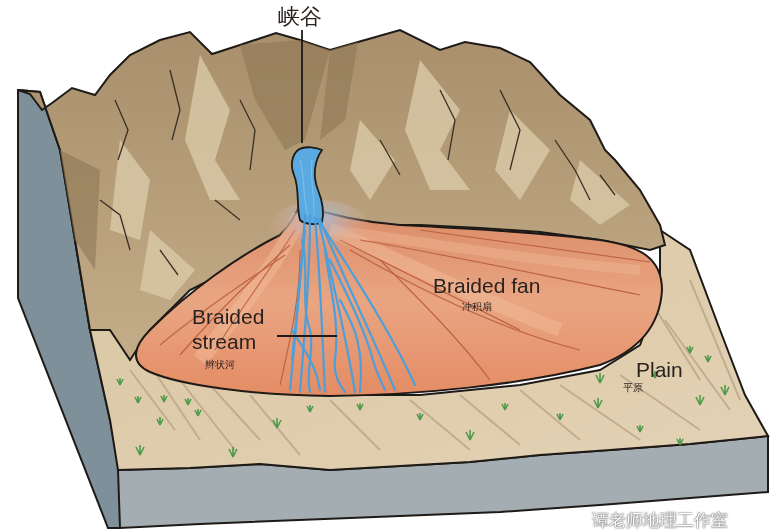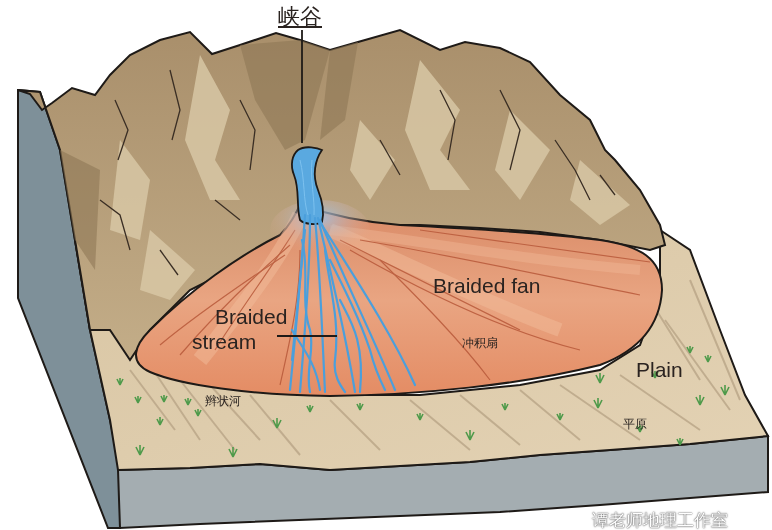--- a/index.html
+++ b/index.html
@@ -1,20 +1,20 @@
 <!DOCTYPE html>
 <html><head>
   <meta charset="utf-8">
   <style>
     html, body { margin: 0; padding: 0; background: #ffffff; }
     body { width: 772px; height: 530px; overflow: hidden; position: relative; font-family: "Liberation Sans", "DejaVu Sans", sans-serif; }
     #diagram { position: absolute; left: 0; top: 0; width: 772px; height: 530px; }
     .label { position: absolute; color: #2a2320; white-space: nowrap; line-height: 1; }
     .label-en { font-family: "Liberation Sans", "DejaVu Sans", sans-serif; font-size: 21px; }
-    .label-zh { font-family: Liberation Mono, monospace; font-size: 12px; margin-top: 36px; }
+    .label-zh { font-family: Liberation Serif, serif; font-size: 10px; }
     .title-zh { font-family: "DejaVu Sans", sans-serif; font-size: 22px; color: #2a2320; }
     .watermark { position: absolute; left: 556px; top: 509px; display: flex; align-items: center; gap: 6px; color: #ffffff; font-family: "DejaVu Sans", sans-serif; font-size: 17px; text-shadow: 0 0 2px #555, 0 0 1px #444; }
     .wm-icon { width: 30px; height: 22px; }
   </style>
 </head>
 <body>
 
 <svg id="diagram" viewBox="0 0 772 530" xmlns="http://www.w3.org/2000/svg">
   <defs>
     <linearGradient id="fanGrad" x1="0" y1="0" x2="0" y2="1">
@@ -164,23 +164,23 @@
     <g stroke="#7cc1ef" stroke-width="1" fill="none">
       <path d="M300,160 C305,180 303,200 308,215"></path>
       <path d="M312,160 C310,180 315,200 314,215"></path>
     </g>
   </g>
 
   <line x1="302" y1="30" x2="302" y2="143" stroke="#1e1a17" stroke-width="1.8"></line>
   <line x1="277" y1="336" x2="337" y2="336" stroke="#1e1a17" stroke-width="1.8"></line>
 </svg>
 
-<div class="label title-zh" style="left:278px; top:6px;text-decoration:underline;">峡谷</div>
+<div class="label title-zh" style="left:278px; top:6px;">峡谷</div>
 
-<div class="label label-en" style="left:192px; top:306px;margin-left:23px;">Braided</div>
+<div class="label label-en" style="left:192px; top:306px;">Braided</div>
 <div class="label label-en" style="left:192px; top:331px;text-align:right;">stream</div>
 <div class="label label-zh" style="left:205px; top:360px;">辫状河</div>
 
 <div class="label label-en" style="left:433px; top:275px;">Braided fan</div>
 <div class="label label-zh" style="left:462px; top:302px;">冲积扇</div>
 
 <div class="label label-en" style="left:636px; top:359px;">Plain</div>
 <div class="label label-zh" style="left:623px; top:383px;">平原</div>
 
 <div class="watermark">

